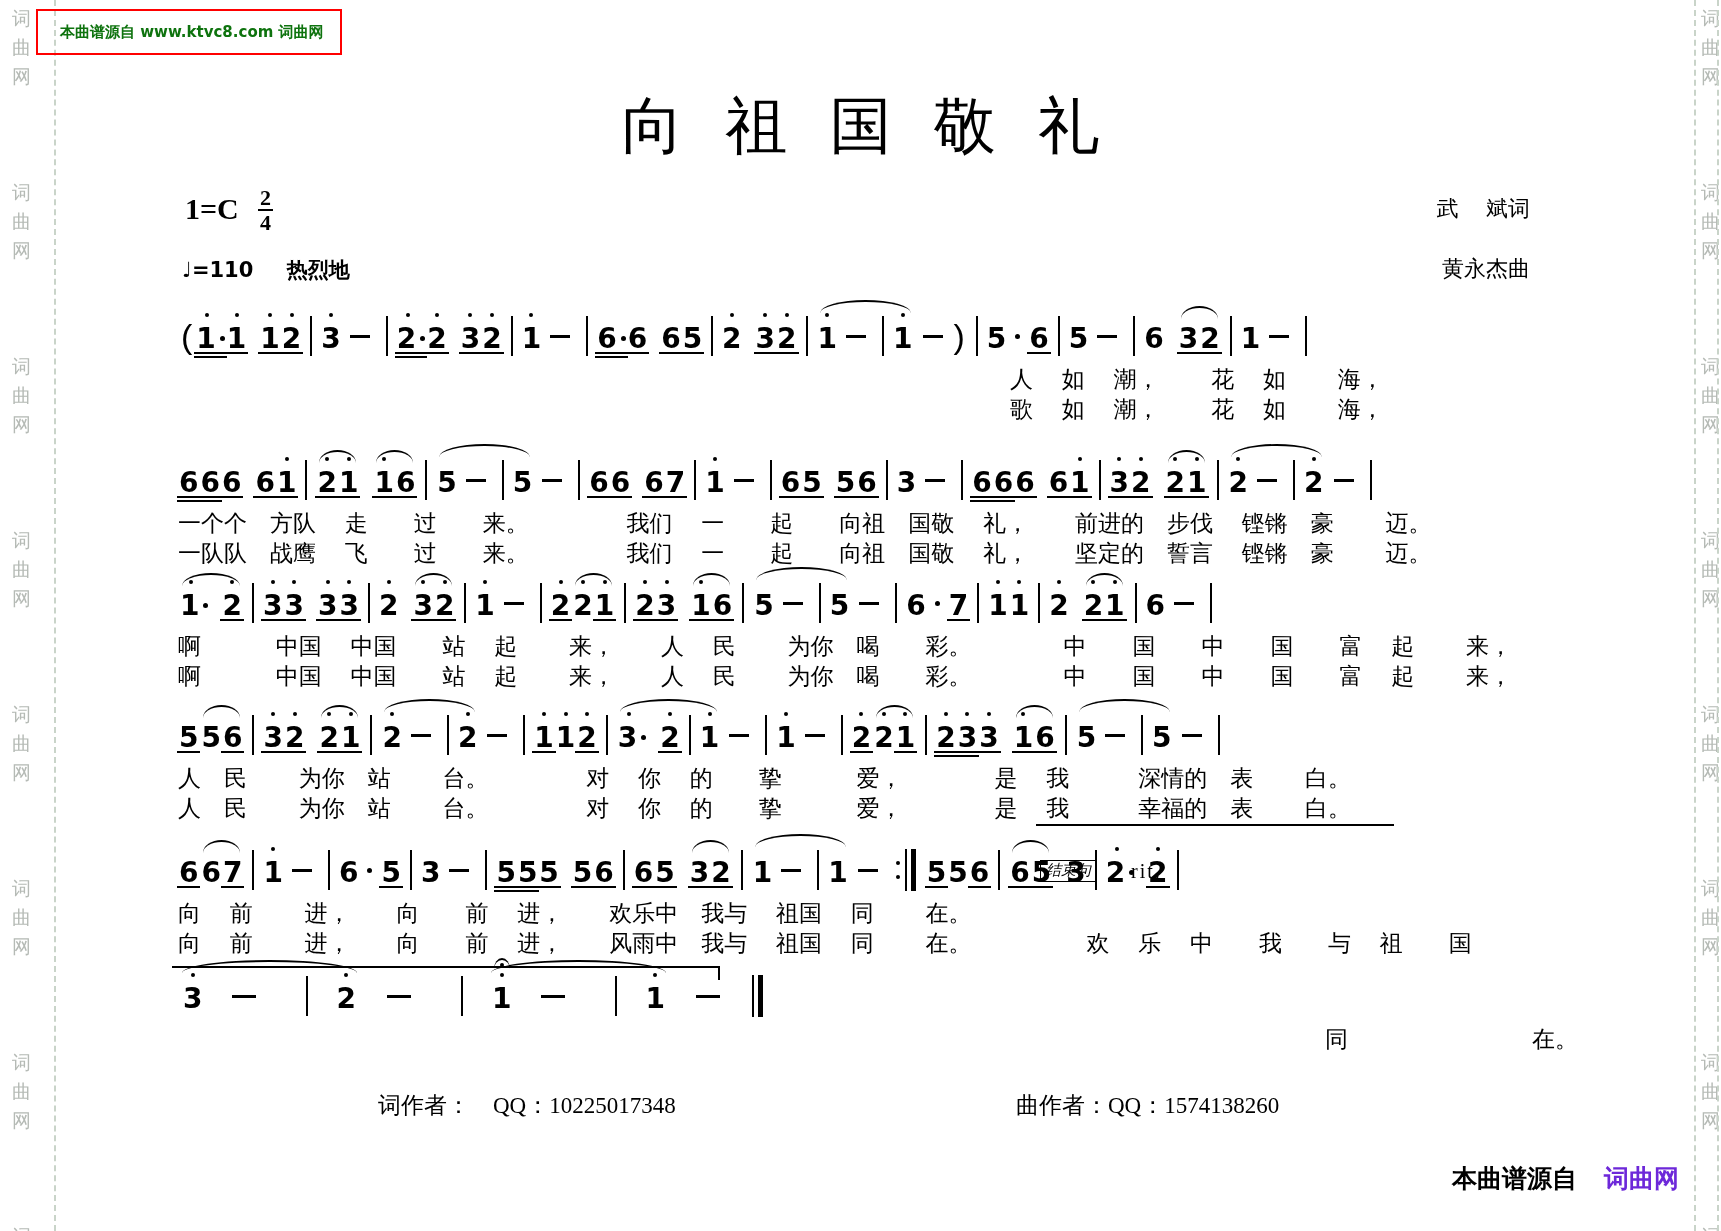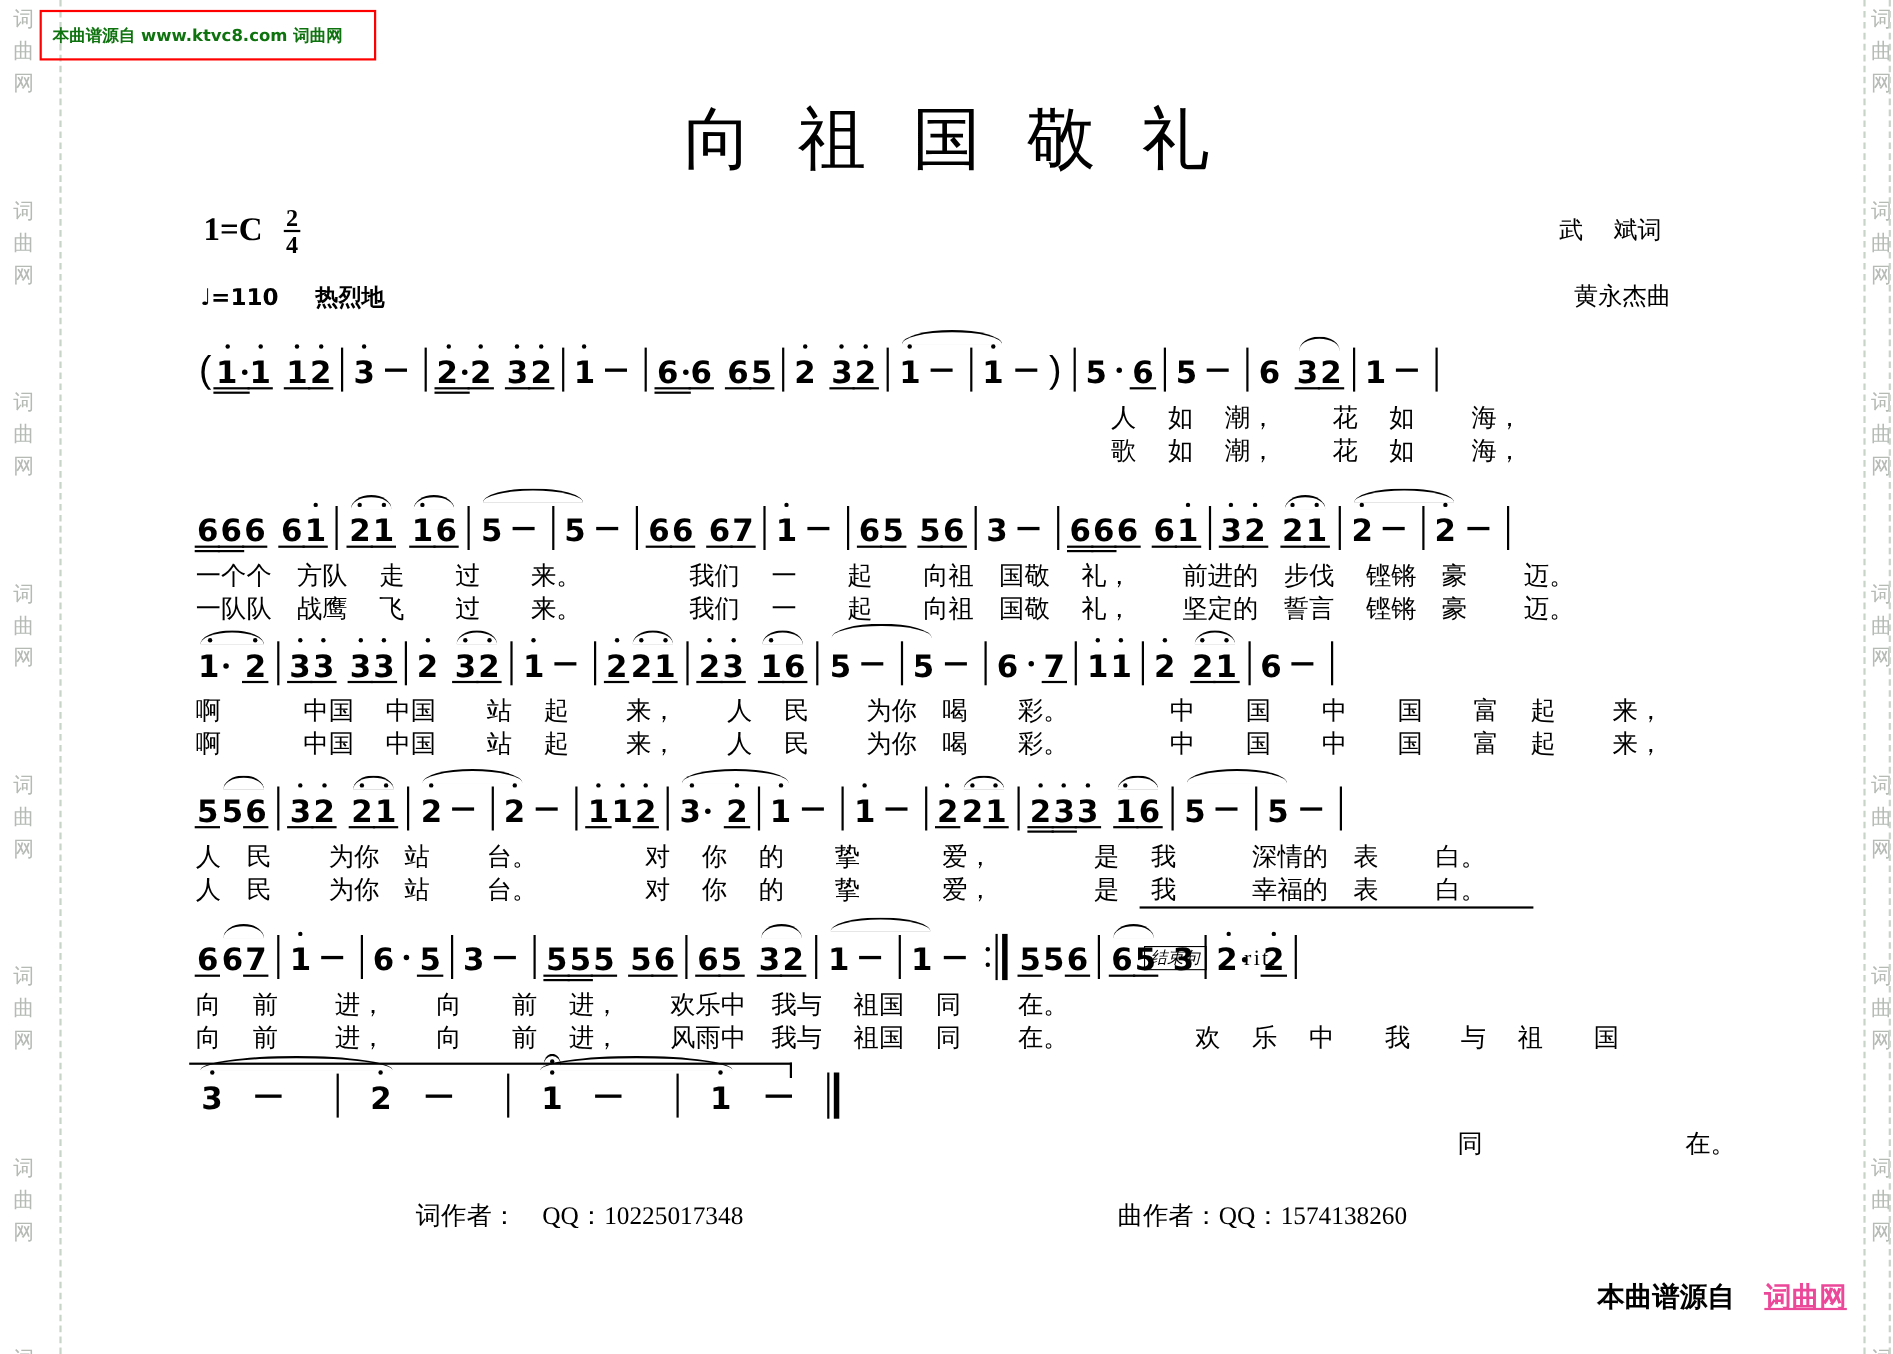--- a/index.html
+++ b/index.html
@@ -12,27 +12,27 @@
   .wm-left{left:12px;}
   .wm-right{left:1701px;}
   .vline{position:absolute;top:0;bottom:0;width:0;border-left:2px dashed #c9d4c9;}
   .vl1{left:54px;}
   .vl2{left:1694px;}
   .vl3{left:1717px;}
 
   
   .src-box{position:absolute;left:36px;top:9px;width:302px;height:42px;border:2px solid #ff0000;
            display:flex;align-items:center;}
-  .src-box span{margin-left:10px;font-size:15px;font-weight:bold;color:#0e730e;
+  .src-box span{margin-left:22px;font-size:15px;font-weight:bold;color:#0e730e;
                 font-family:"DejaVu Sans",sans-serif;white-space:nowrap;text-align:right;}
 
   
   .title{position:absolute;left:0;right:0;top:84px;margin:0;text-align:center;
          font:normal 62px "Liberation Serif",serif;letter-spacing:42px;text-indent:42px;white-space:nowrap;}
-  .credits{position:absolute;left:1398px;top:194px;width:132px;text-align:center;
+  .credits{position:absolute;left:1398px;top:194px;width:132px;text-align:right;
            font:22px "Liberation Serif",serif;line-height:30px;white-space:pre;}
   .keysig{position:absolute;left:185px;top:192px;font:bold 30px "Liberation Serif",serif;}
   .timesig{position:absolute;left:258px;top:186px;display:inline-flex;flex-direction:column;
            align-items:center;font:bold 22px "Liberation Serif",serif;line-height:23px;}
   .timesig .tt{border-bottom:2px solid #000;padding:0 2px;}
   .tempo{position:absolute;left:182px;top:256px;font:bold 21px "DejaVu Sans",sans-serif;}
   .tempo .expr{margin-left:26px;font-family:"Liberation Sans",sans-serif;}
 
   
   .score{position:absolute;inset:0;}
@@ -579,16 +579,16 @@
   <div class="endmark">
     <span class="endbox">结束句</span>
     <span class="rit">rit.</span>
   </div>
 
   <div class="footer-l">词作者：　QQ：10225017348</div>
   <div class="footer-r">曲作者：QQ：1574138260</div>
 
   <div class="brandline">
     <span>本曲谱源自</span>
-    <span class="brand" style="color: #ec4899; text-decoration: underline;">词曲网</span>
+    <span class="brand" style="color: #6d28d9;">词曲网</span>
   </div>
 
 </div>
 
 </body></html>

